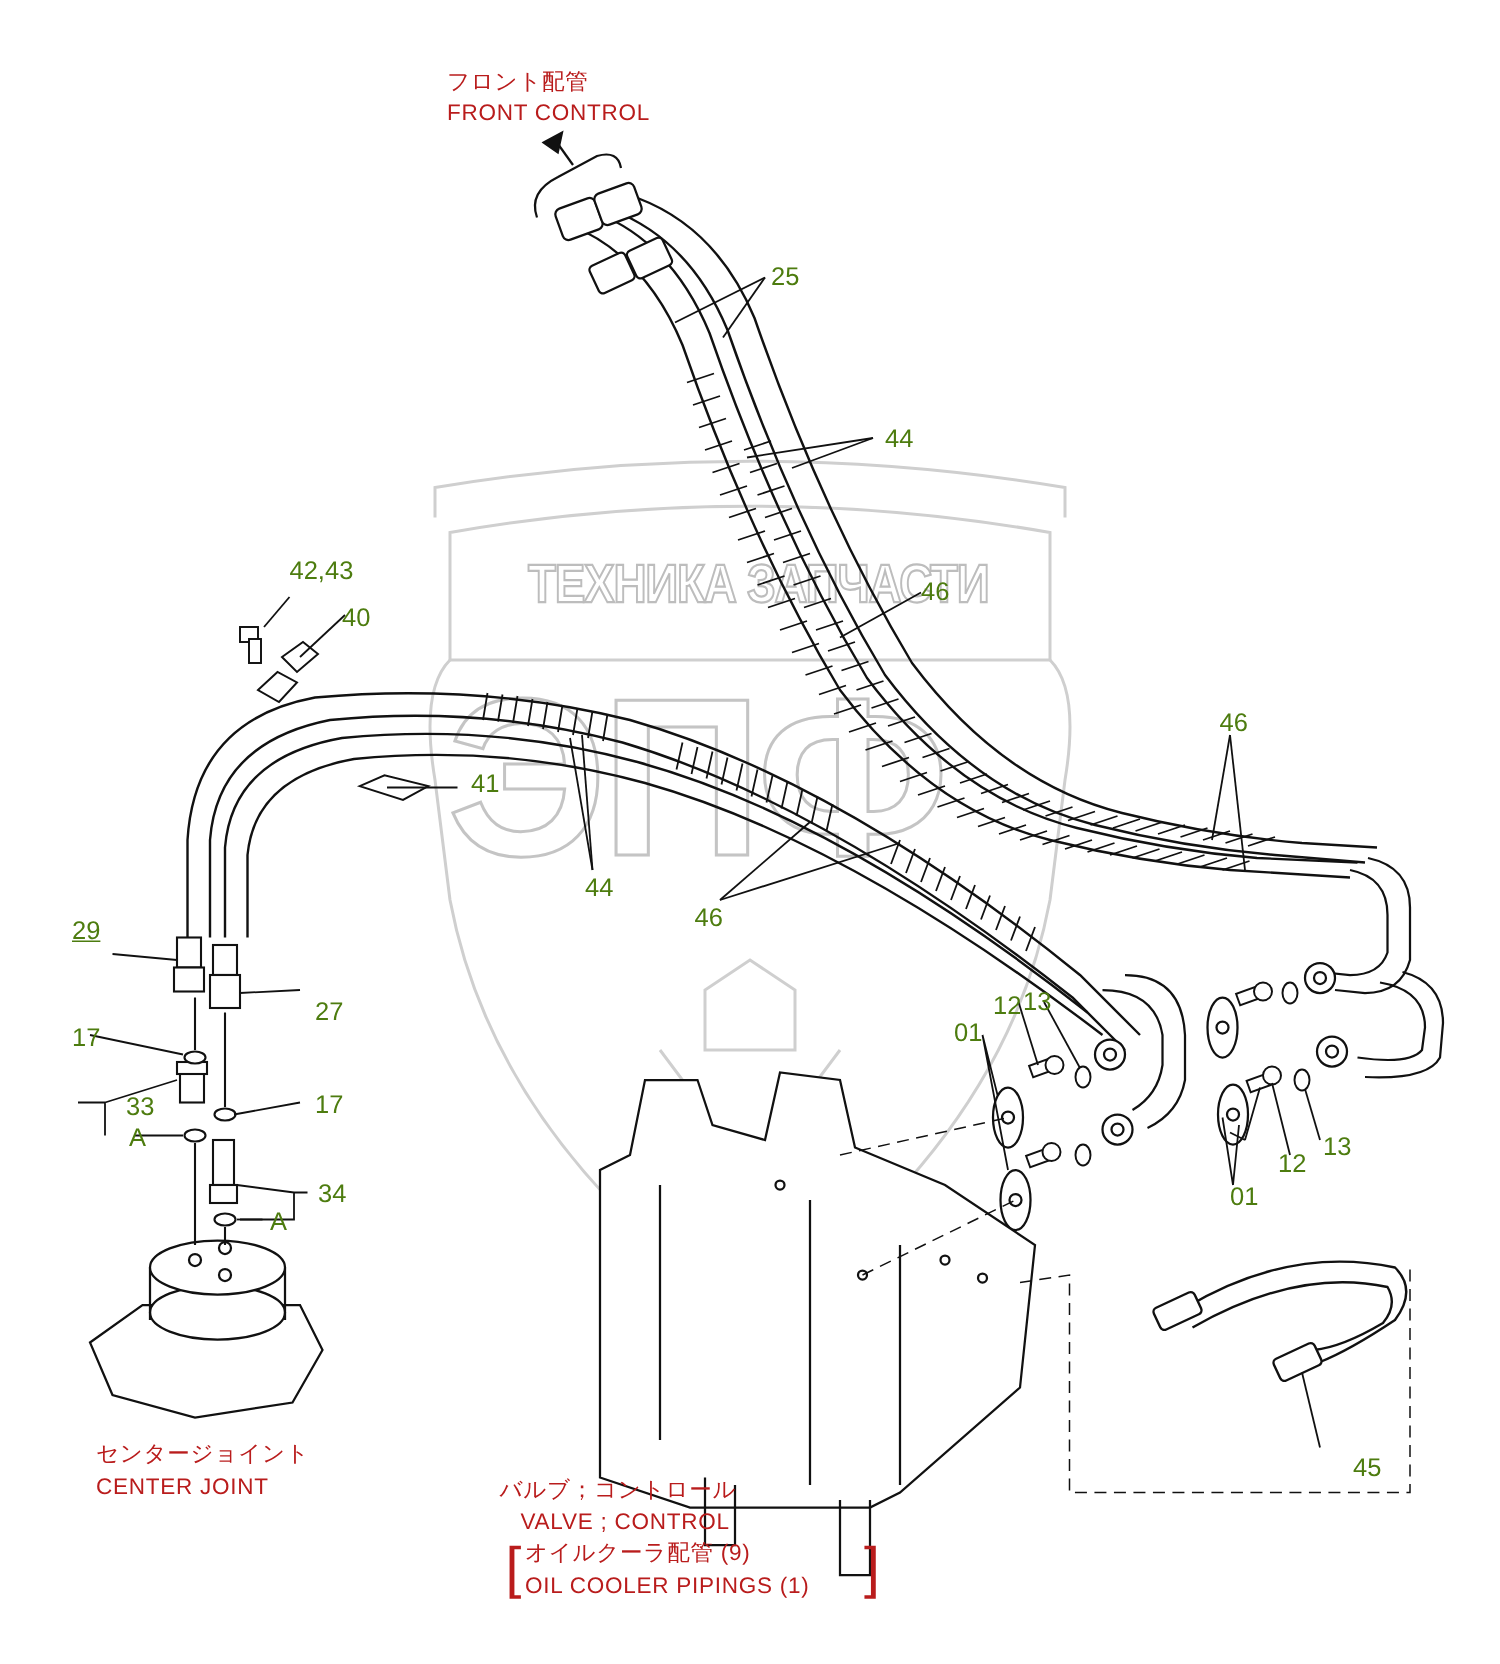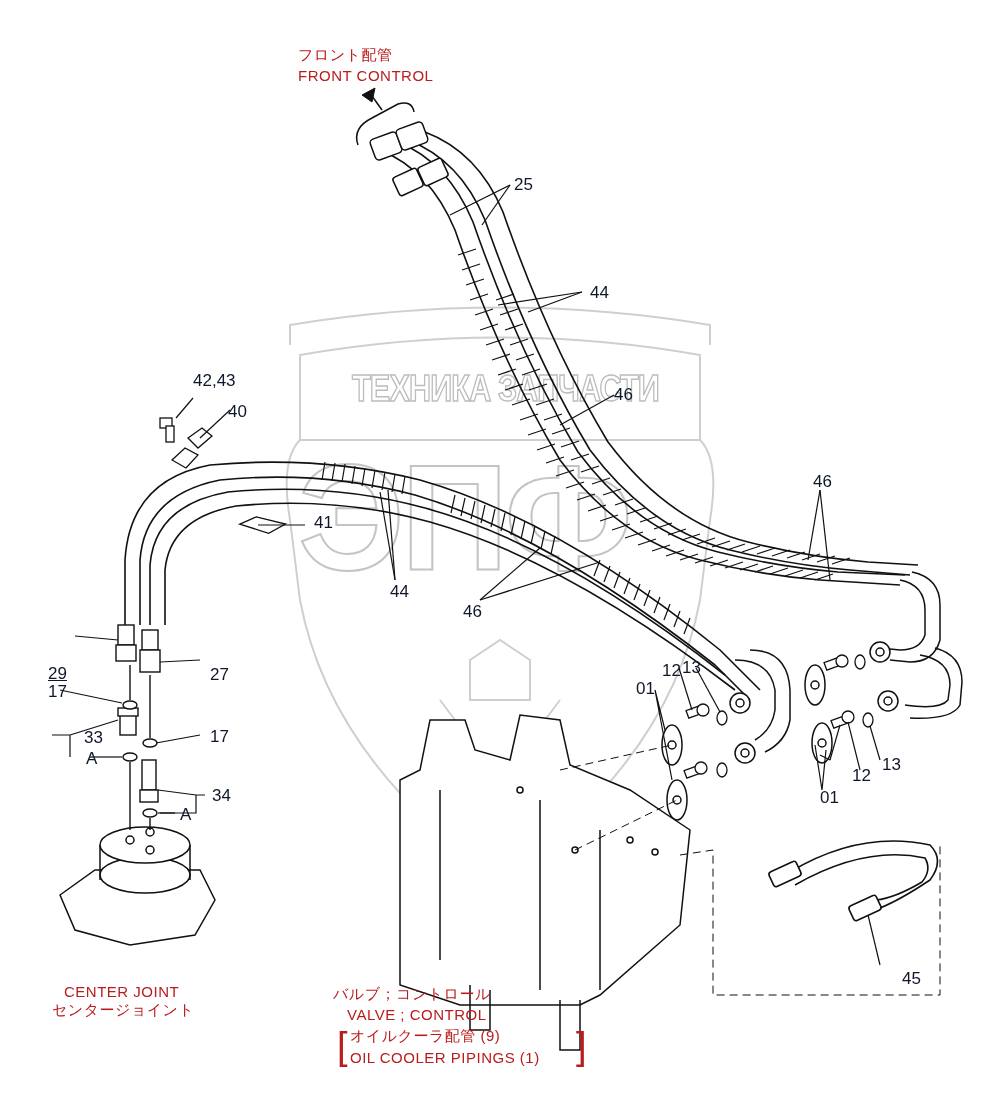--- a/index.html
+++ b/index.html
@@ -1,18 +1,18 @@
 <!DOCTYPE html>
 <html><head>
 <meta charset="utf-8">
 <style>
   html, body { margin:0; padding:0; background:#ffffff; }
   body { width:1000px; height:1109px; position:relative; overflow:hidden; font-family:"Liberation Sans", sans-serif; }
   svg#diagram { position:absolute; left:0; top:0; }
-  .lbl { position:absolute; font-family:"Liberation Sans", sans-serif; color:#0f172a; font-size:17px; line-height:1; white-space:nowrap; }
+  .lbl { position:absolute; font-family:"Liberation Sans", sans-serif; color:#4d7c0f; font-size:17px; line-height:1; white-space:nowrap; }
   .cap { position:absolute; font-family:"Liberation Sans", sans-serif; color:#b91c1c; font-size:15px; line-height:20px; white-space:nowrap; letter-spacing:0.5px; }
   .wm { position:absolute; font-family:"Liberation Sans", sans-serif; font-weight:bold; color:#ffffff; -webkit-text-stroke:1.5px #bdbdbd; }
 </style>
 </head>
 <body>
 
 <div class="wm" style="left:352px;top:368px;font-size:36px;letter-spacing:-1px;transform:scaleX(0.85);transform-origin:left;">ТЕХНИКА</div>
 <div class="wm" style="left:498px;top:368px;font-size:36px;letter-spacing:-1px;transform:scaleX(0.85);transform-origin:left;">ЗАПЧАСТИ</div>
 <div class="wm" style="left:298px;top:432px;font-size:150px;letter-spacing:-4px;-webkit-text-stroke:2px #c4c4c4;">ЭПФ</div>
 
@@ -195,39 +195,39 @@
     <path d="M830,760 L820,755 M830,760 L840,725"></path>
     <path d="M860,770 L848,722"></path>
     <path d="M880,760 L870,726"></path>
     <path d="M822,790 L815,745 M822,790 L826,750"></path>
     <path d="M880,965 L868,915"></path>
   </g>
 </svg>
 
 <div class="cap" style="left:298px;top:45px;">フロント配管</div>
 <div class="cap" style="left:298px;top:66px;">FRONT CONTROL</div>
-<div class="cap" style="left:52px;top:960px;margin-top:40px;">センタージョイント</div>
+<div class="cap" style="left:64px;top:960px;">センタージョイント</div>
 <div class="cap" style="left:64px;top:982px;">CENTER JOINT</div>
 <div class="cap" style="left:333px;top:984px;">バルブ；コントロール</div>
 <div class="cap" style="left:347px;top:1005px;">VALVE ; CONTROL</div>
 <div class="cap" style="left:350px;top:1026px;">オイルクーラ配管 (9)</div>
 <div class="cap" style="left:350px;top:1048px;">OIL COOLER PIPINGS (1)</div>
 <div class="cap" style="left:337px;top:1024px;font-size:38px;line-height:44px;">[</div>
 <div class="cap" style="left:576px;top:1024px;font-size:38px;line-height:44px;">]</div>
 
 <div class="lbl" style="left:514px;top:176px;">25</div>
 <div class="lbl" style="left:590px;top:284px;">44</div>
 <div class="lbl" style="left:614px;top:386px;">46</div>
 <div class="lbl" style="left:193px;top:372px;">42,43</div>
 <div class="lbl" style="left:228px;top:403px;">40</div>
 <div class="lbl" style="left:314px;top:514px;">41</div>
 <div class="lbl" style="left:390px;top:583px;">44</div>
 <div class="lbl" style="left:463px;top:603px;">46</div>
 <div class="lbl" style="left:813px;top:473px;">46</div>
-<div class="lbl" style="left:48px;top:665px;text-decoration:underline;">29</div>
+<div class="lbl" style="left:48px;top:612px;text-decoration:underline;">29</div>
 <div class="lbl" style="left:210px;top:654px;margin-top:12px;">27</div>
 <div class="lbl" style="left:48px;top:683px;">17</div>
 <div class="lbl" style="left:48px;top:729px;margin-left:36px;">33</div>
 <div class="lbl" style="left:86px;top:750px;">A</div>
 <div class="lbl" style="left:210px;top:728px;">17</div>
 <div class="lbl" style="left:212px;top:787px;">34</div>
 <div class="lbl" style="left:180px;top:806px;">A</div>
 <div class="lbl" style="left:636px;top:680px;">01</div>
 <div class="lbl" style="left:662px;top:662px;">12</div>
 <div class="lbl" style="left:682px;top:659px;">13</div>

